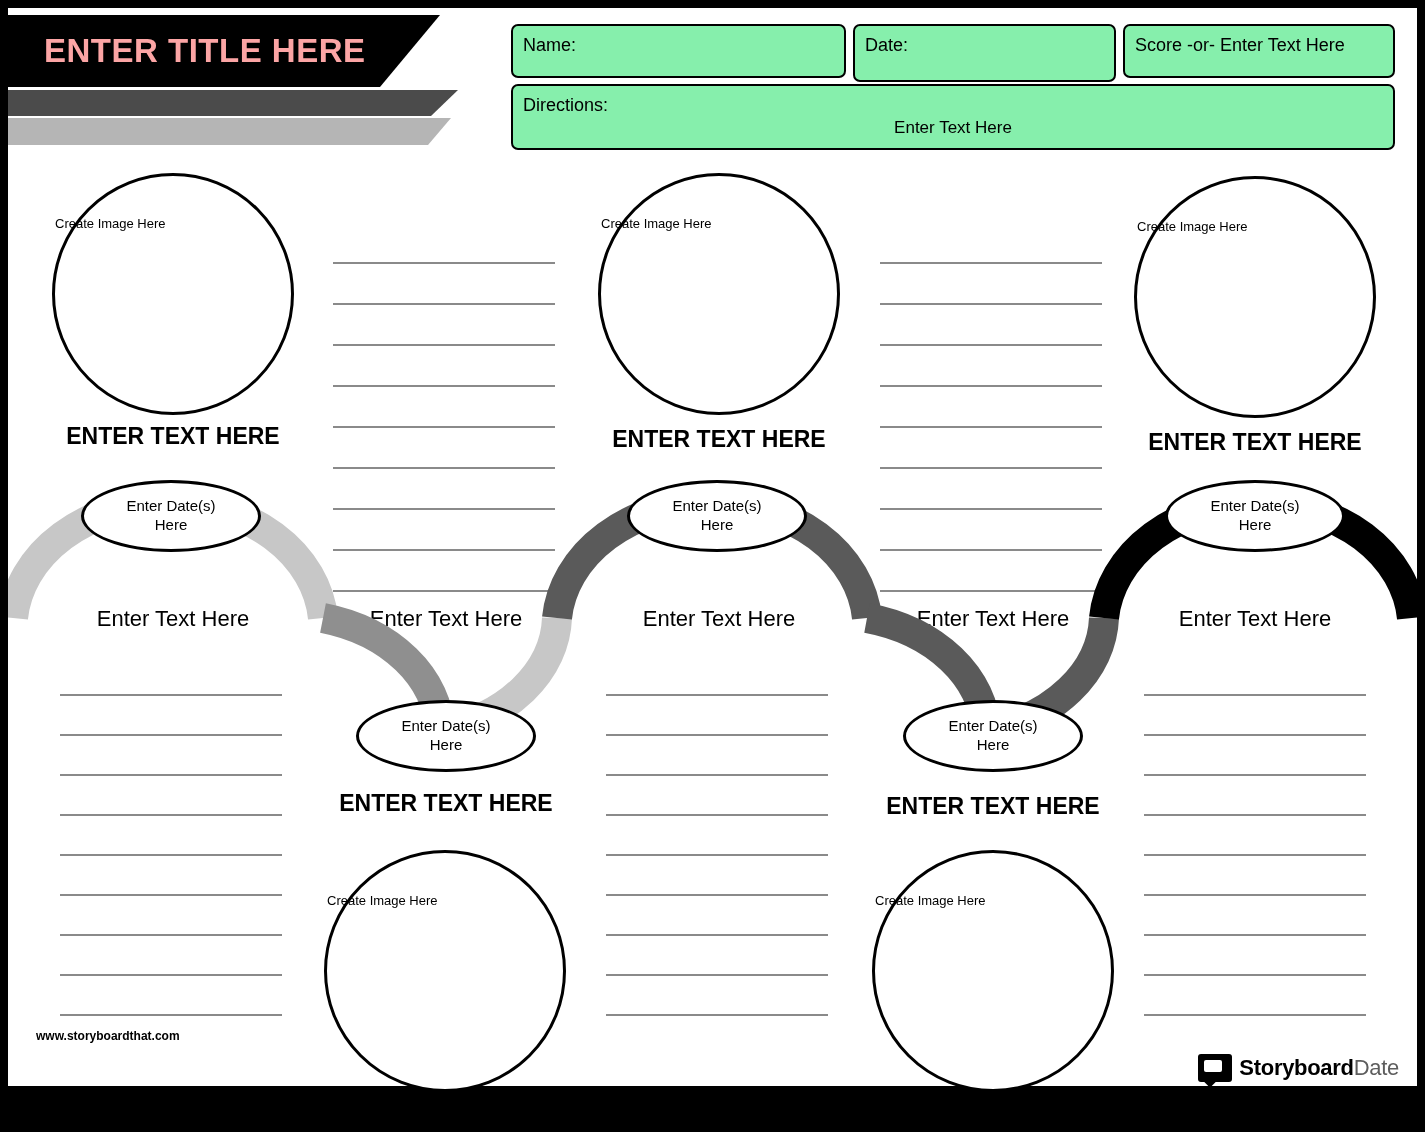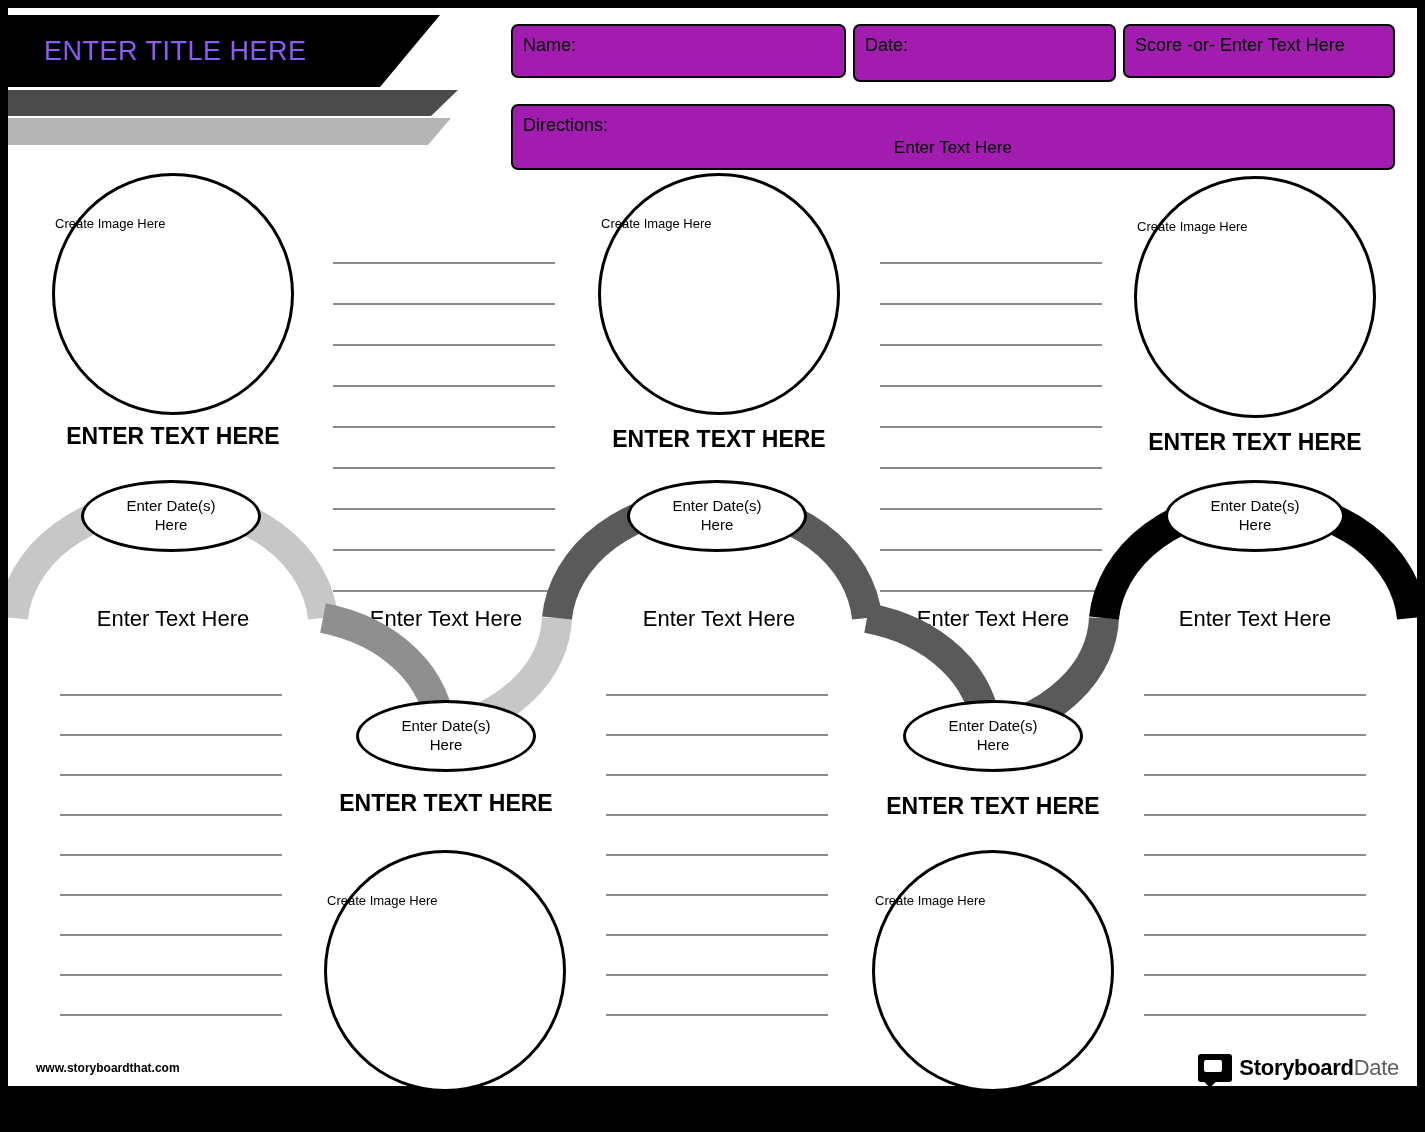--- a/index.html
+++ b/index.html
@@ -35,23 +35,23 @@
     left: 0px;
     top: 7px;
     width: 432px;
     height: 72px;
     background: #000;
     clip-path: polygon(0 0, 432px 0, 372px 72px, 0 72px);
     display: flex;
     align-items: center;
   }
   .title-text {
-    color: #8b5cf6;
-    font-size: 27px;
-    font-weight: normal;
+    color: #fca5a5;
+    font-size: 33px;
+    font-weight: bold;
     letter-spacing: 0.5px;
     padding-left: 36px;
     white-space: nowrap;
   }
   .banner-dark {
     position: absolute;
     left: 0px;
     top: 82px;
     width: 450px;
     height: 26px;
@@ -65,35 +65,35 @@
     width: 443px;
     height: 27px;
     background: #b5b5b5;
     clip-path: polygon(0 0, 443px 0, 420px 27px, 0 27px);
   }
 
   .field-box {
     position: absolute;
     border: 2px solid #000;
     border-radius: 7px;
-    background: #a21caf;
+    background: #86efac;
     box-sizing: border-box;
     display: flex;
     align-items: flex-start;
   }
   .field-label {
     font-size: 18px;
     color: #000;
     padding: 9px 0 0 10px;
     white-space: nowrap;
   }
   #name-box   { left: 503px; top: 16px;  width: 335px; height: 54px; }
   #date-box   { left: 845px; top: 16px;  width: 263px; height: 58px; }
   #score-box  { left: 1115px; top: 16px; width: 272px; height: 54px; }
-  #directions-box { left: 503px; top: 76px; width: 884px; height: 66px; flex-direction: column; margin-top: 20px; }
+  #directions-box { left: 503px; top: 76px; width: 884px; height: 66px; flex-direction: column; }
   #directions-box .dir-value {
     font-size: 17px;
     color: #000;
     align-self: center;
     margin-top: 2px;
   }
 
   
   .circle {
     position: absolute;
@@ -151,21 +151,20 @@
   .arc { position: absolute; z-index: 1; }
 
   
   .site-url {
     position: absolute;
     left: 28px;
     top: 1021px;
     font-size: 12px;
     font-weight: bold;
     color: #000;
-    margin-top: 32px;
   }
   .logo {
     position: absolute;
     right: 18px;
     top: 1046px;
     display: flex;
     align-items: center;
     gap: 7px;
   }
   .logo-mark {

